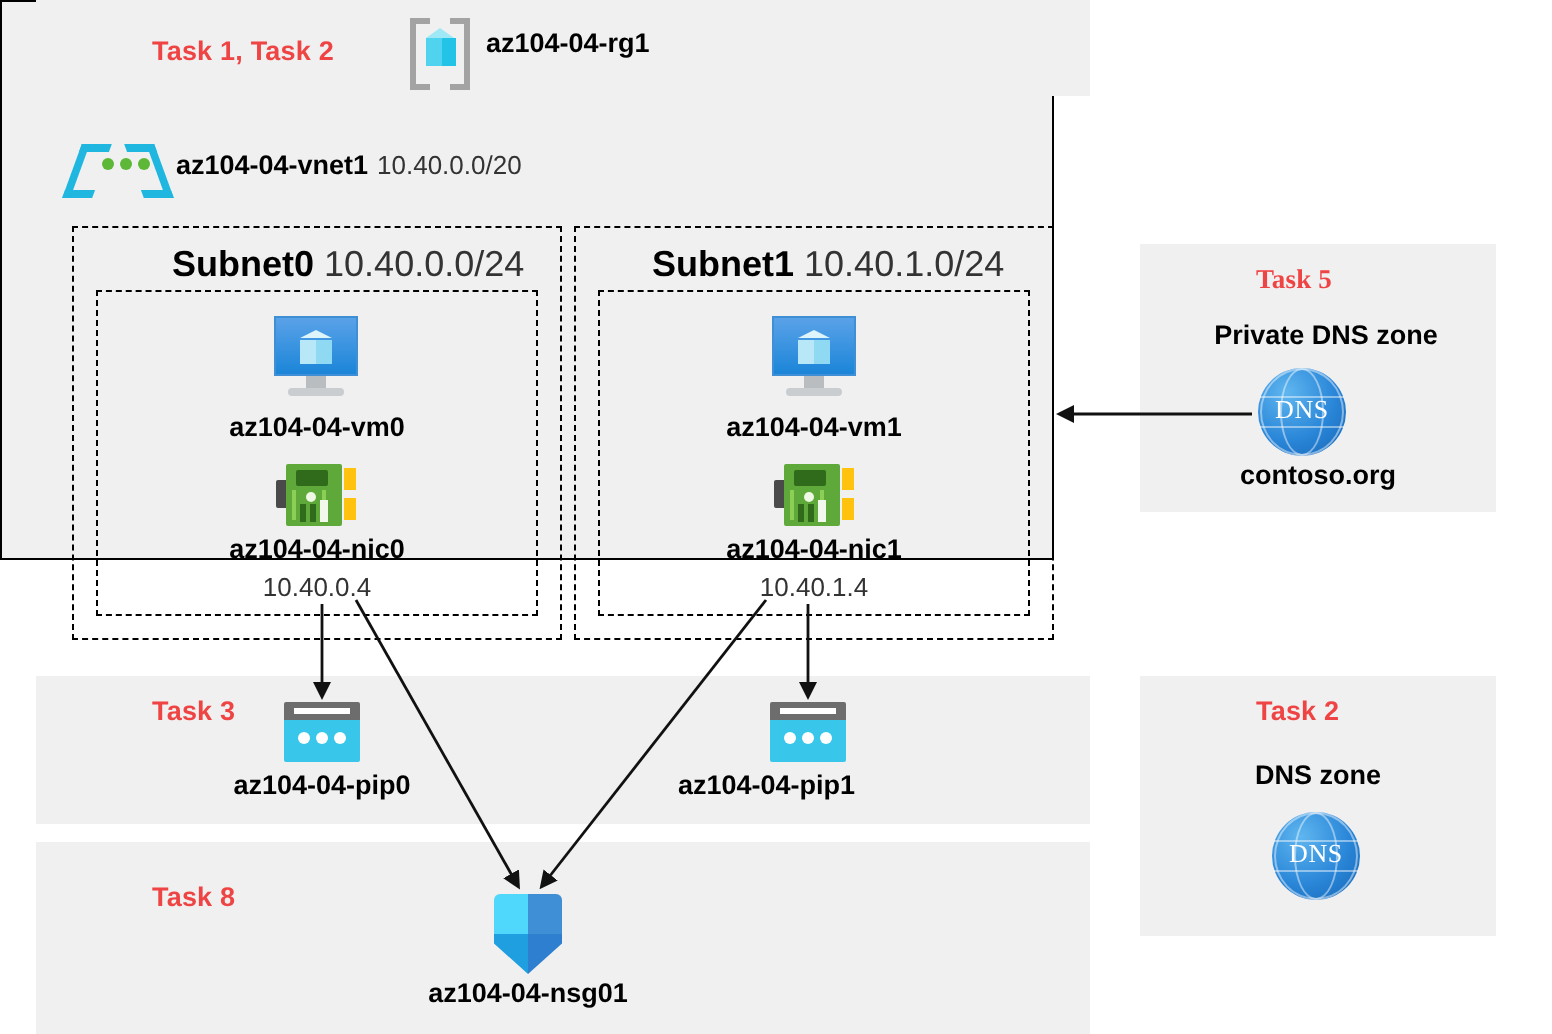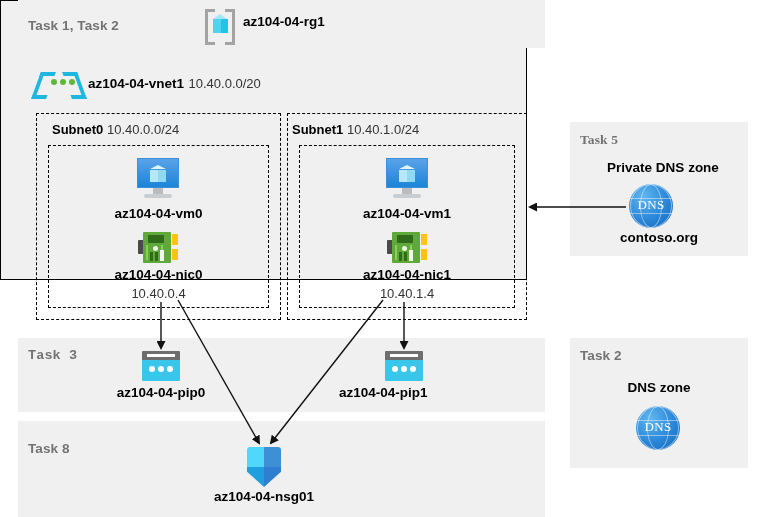--- a/index.html
+++ b/index.html
@@ -8,36 +8,36 @@
 
   .panel{position:absolute;background:#f0f0f0;}
   .rg-header{left:18px;top:0;width:527px;height:48px;}
   .vnet-panel{left:18px;top:51px;width:527px;height:280px;
               background:#f0f0f0;border:1.5px solid #000;box-sizing:border-box;}
   .task3-panel{left:18px;top:338px;width:527px;height:74px;}
   .task4-panel{left:18px;top:421px;width:527px;height:96px;}
   .task5-panel{left:570px;top:122px;width:178px;height:134px;}
   .task6-panel{left:570px;top:338px;width:178px;height:130px;}
 
-  .task-label{position:absolute;font-size:13.5px;font-weight:bold;color:#737373;
-              letter-spacing:.1px;white-space:nowrap;}
+  .task-label{position:absolute;font-size:13.5px;font-weight:bold;color:#ef4444;
+              letter-spacing:.1px;white-space:nowrap;margin-left:48px;}
 
   .res-name{font-size:13.5px;font-weight:bold;color:#000;white-space:nowrap;}
   .res-sub{font-size:13px;font-weight:normal;color:#333;white-space:nowrap;}
 
   .rg-title{position:absolute;left:243px;top:14px;}
   .vnet-title{position:absolute;left:88px;top:74px;}
 
   .dashed{position:absolute;border:1.6px dashed #000;box-sizing:border-box;background:transparent;}
   .subnet0{left:36px;top:113px;width:245px;height:207px;}
   .subnet1{left:287px;top:113px;width:240px;height:207px;}
   .innerbox0{left:48px;top:145px;width:221px;height:163px;}
   .innerbox1{left:299px;top:145px;width:216px;height:163px;}
 
-  .subnet-title{position:absolute;font-size:13px;white-space:nowrap;}
+  .subnet-title{position:absolute;font-size:18px;white-space:nowrap;margin-left:34px;}
   .subnet-title b{font-weight:bold;color:#000;}
   .subnet-title span{color:#333;}
 
   .node{position:absolute;text-align:center;}
 
   
   .ico-rg{position:relative;width:30px;height:30px;}
   .ico-rg .brk{position:absolute;top:0;width:7px;height:30px;
       border:3px solid #a3a3a3;}
   .ico-rg .brk.l{left:0;border-right:none;}
@@ -148,21 +148,21 @@
 <body>
 
 <div class="panel rg-header"></div>
 <div class="vnet-panel"></div>
 <div class="panel task3-panel"></div>
 <div class="panel task4-panel"></div>
 <div class="panel task5-panel"></div>
 <div class="panel task6-panel"></div>
 
 <div class="task-label" style="left:28px;top:18px;">Task 1, Task 2</div>
-<div class="task-label" style="left:28px;top:348px;font-family:Liberation Mono, monospace;">Task 3</div>
+<div class="task-label" style="left:28px;top:348px;">Task 3</div>
 <div class="task-label" style="left:28px;top:441px;">Task 8</div>
 <div class="task-label" style="left:580px;top:132px;font-family:Liberation Serif, serif;">Task 5</div>
 <div class="task-label" style="left:580px;top:348px;">Task 2</div>
 
 <div style="position:absolute;left:205px;top:9px;">
   <div class="ico-rg">
     <span class="brk l"></span>
       <span class="brk r"></span>
     <span class="cube">
         <i class="ct"></i>

